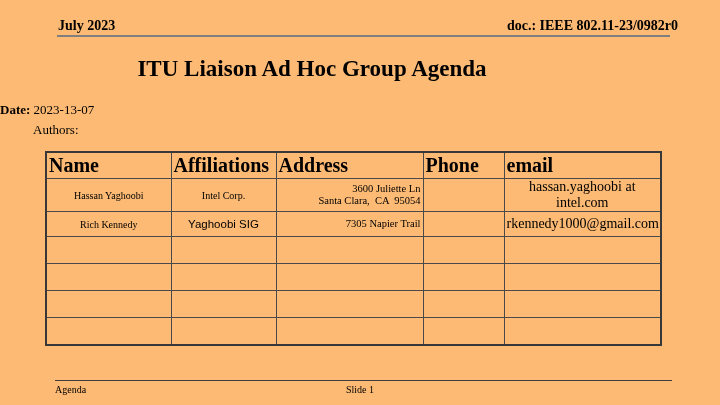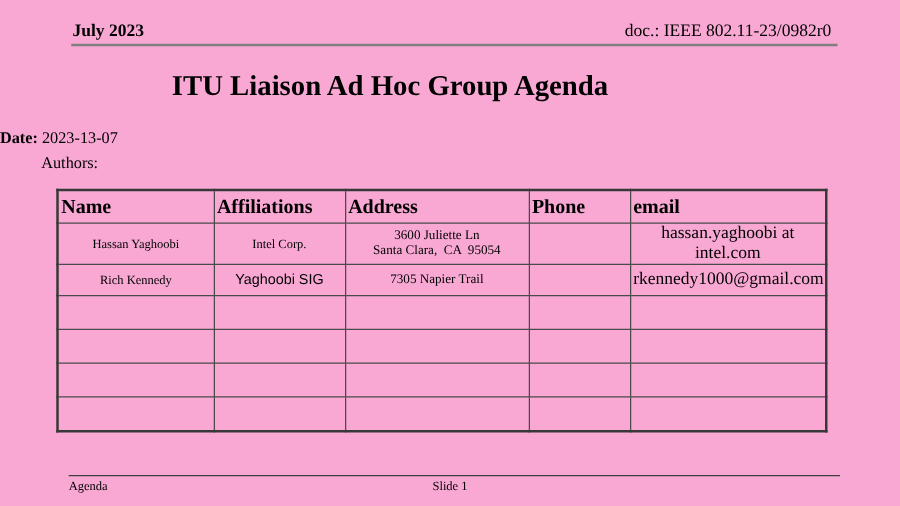--- a/index.html
+++ b/index.html
@@ -3,30 +3,30 @@
 <meta charset="utf-8">
 <style>
   html, body {
     margin: 0; padding: 0;
     width: 720px; height: 405px;
     background: #ffffff;
     font-family: "Liberation Serif", serif;
     color: #000000;
     overflow: hidden;
   }
-  .slide { position: relative; width: 720px; height: 405px; background: #f9a8d4; }
+  .slide { position: relative; width: 720px; height: 405px; background: #fdba74; }
 
   
   .hdr-left {
     position: absolute; left: 58px; top: 18px;
     font-size: 14px; font-weight: bold;
   }
   .hdr-right {
-    position: absolute; right: 55px; top: 18px;
-    font-size: 14px; font-weight: normal;
+    position: absolute; right: 42px; top: 18px;
+    font-size: 14px; font-weight: bold;
   }
   .hdr-rule {
     position: absolute; left: 57px; top: 35px;
     width: 613px; height: 2px; background: #7f7f7f;
   }
 
   
   .title {
     position: absolute; left: 0; top: 56px; width: 624px;
     margin: 0; text-align: center;
@@ -48,29 +48,29 @@
     width: 615px; table-layout: fixed;
     border-collapse: collapse;
     border: 2px solid #383838;
   }
   .authors-table th, .authors-table td {
     border: 1px solid #4a4a4a;
     padding: 0 2px;
     overflow: hidden;
   }
   .authors-table th {
-    font-size: 16px; font-weight: bold;
+    font-size: 20px; font-weight: bold;
     text-align: left; padding-left: 2px;
     height: 25px;
   }
   .authors-table td { text-align: center; font-size: 10px; }
   tr.r1 td { height: 29px; }
   tr.r2 td { height: 24px; margin-left: 16px; }
   tr.empty td { height: 26px; }
-  td.addr { font-size: 10.5px; line-height: 12px; }
+  td.addr { font-size: 10.5px; line-height: 12px; text-align: right; }
   td.addr div { white-space: pre-wrap; }
   td.email-cell { font-size: 14px; }
   td.sans { font-family: "Liberation Sans", sans-serif; font-size: 11.5px; }
 
   
   .ftr-rule {
     position: absolute; left: 55px; top: 380px;
     width: 617px; height: 1px; background: #3f3f3f;
   }
   .ftr-left {

